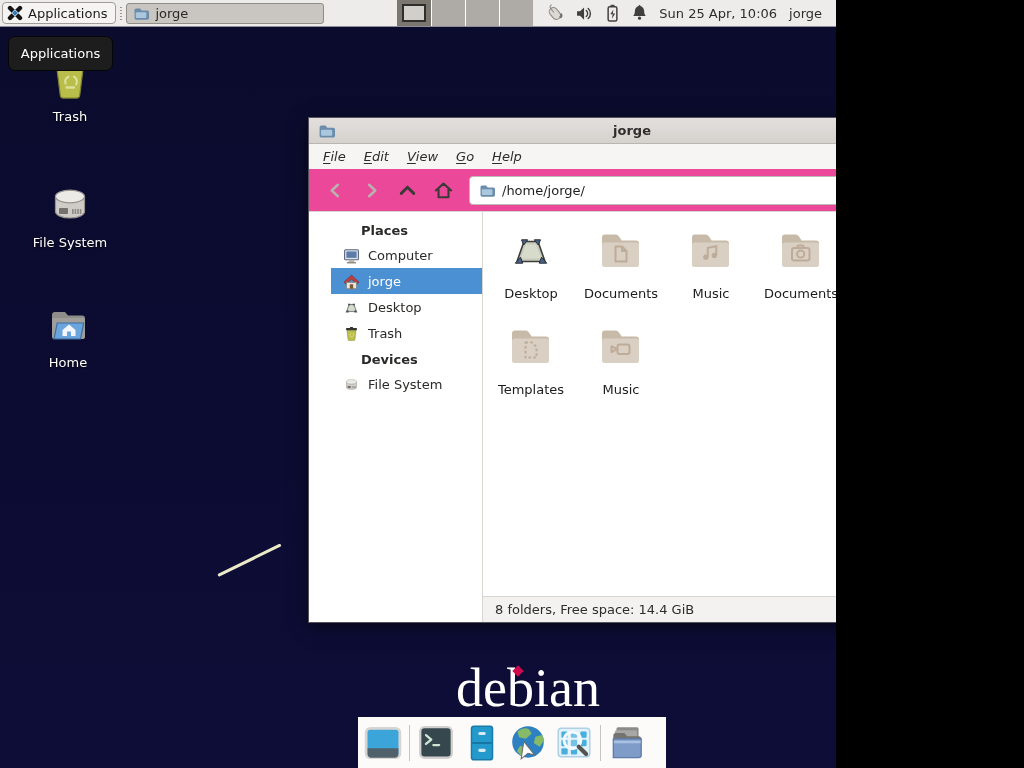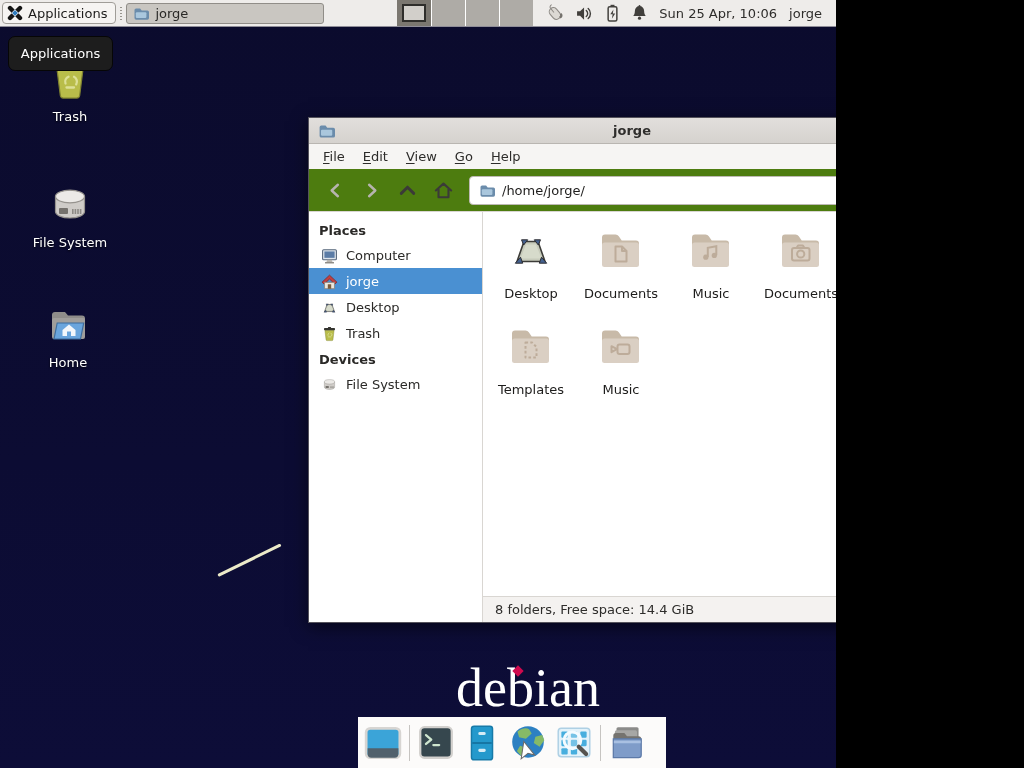--- a/index.html
+++ b/index.html
@@ -36,36 +36,36 @@
     border:1px solid #55535c;box-shadow:0 4px 16px rgba(0,0,0,.55);display:flex;
     flex-direction:column;box-sizing:border-box;z-index:10;}
   .titlebar{position:relative;height:25px;background:linear-gradient(#e2dfdc,#d5d2ce);
     border-bottom:1px solid #b9b6b1;display:flex;align-items:center;padding:0 9px;flex:none;}
   .titlebar .ticon{width:17px;height:17px;z-index:2;}
   .title{position:absolute;left:0;right:0;text-align:center;font-weight:bold;color:#2f2e2c;}
   .winbtns{margin-left:auto;display:flex;gap:8px;z-index:2;}
   .wbtn{width:15px;height:15px;display:flex;align-items:center;justify-content:center;}
   .menubar{height:25px;background:#f6f5f3;display:flex;align-items:center;padding:0 5px;
     color:#2d2c2a;flex:none;}
-  .menu-item{padding:3px 9px;}
+  .menu-item{padding:3px 9px;font-style:italic;}
   u{text-underline-offset:2px;}
-  .toolbar{height:42px;background:#4d7c0f;border-bottom:1px solid #d9d6d2;display:flex;
+  .toolbar{height:42px;background:#ec4899;border-bottom:1px solid #d9d6d2;display:flex;
     align-items:center;padding:0 8px;flex:none;}
   .navbtn{width:36px;height:28px;display:flex;align-items:center;justify-content:center;}
   .navbtn svg{width:23px;height:23px;}
   .pathbar{flex:1;height:29px;background:#fff;border:1px solid #bdb9b4;border-radius:4px;
     display:flex;align-items:center;gap:7px;padding:0 9px;margin-left:8px;color:#1e1d1c;box-sizing:border-box;}
   .pathbar .picon{width:16px;height:16px;}
   .path-text{flex:1;}
   .reload svg{width:19px;height:19px;}
   .wbody{flex:1;display:flex;min-height:0;}
   .sidebar{width:174px;background:#fff;border-right:1px solid #d9d6d2;padding-top:5px;
     color:#2b2a28;flex:none;box-sizing:border-box;}
-  .side-header{font-weight:bold;padding:6px 10px 4px 10px;}
-  .side-row{height:26px;display:flex;align-items:center;gap:8px;padding-left:12px;}
+  .side-header{font-weight:bold;padding:6px 10px 4px 10px;margin-left:42px;}
+  .side-row{height:26px;display:flex;align-items:center;gap:8px;padding-left:12px;margin-left:22px;}
   .side-row svg{width:17px;height:17px;flex:none;}
   .side-row.selected{background:#4a90d2;color:#fff;}
   .right-col{flex:1;display:flex;flex-direction:column;min-width:0;}
   .files{flex:1;background:#fff;display:flex;flex-wrap:wrap;align-content:flex-start;
     padding:14px 0 0 3px;}
   .fcell{width:90px;height:96px;display:flex;flex-direction:column;align-items:center;}
   .fcell svg{width:48px;height:48px;flex:none;}
   .flabel{margin-top:12px;color:#1d1c1b;white-space:nowrap;}
   .statusbar{height:25px;background:#f4f2f0;border-top:1px solid #d9d6d2;display:flex;
     align-items:center;padding-left:12px;color:#2e2d2b;flex:none;}

